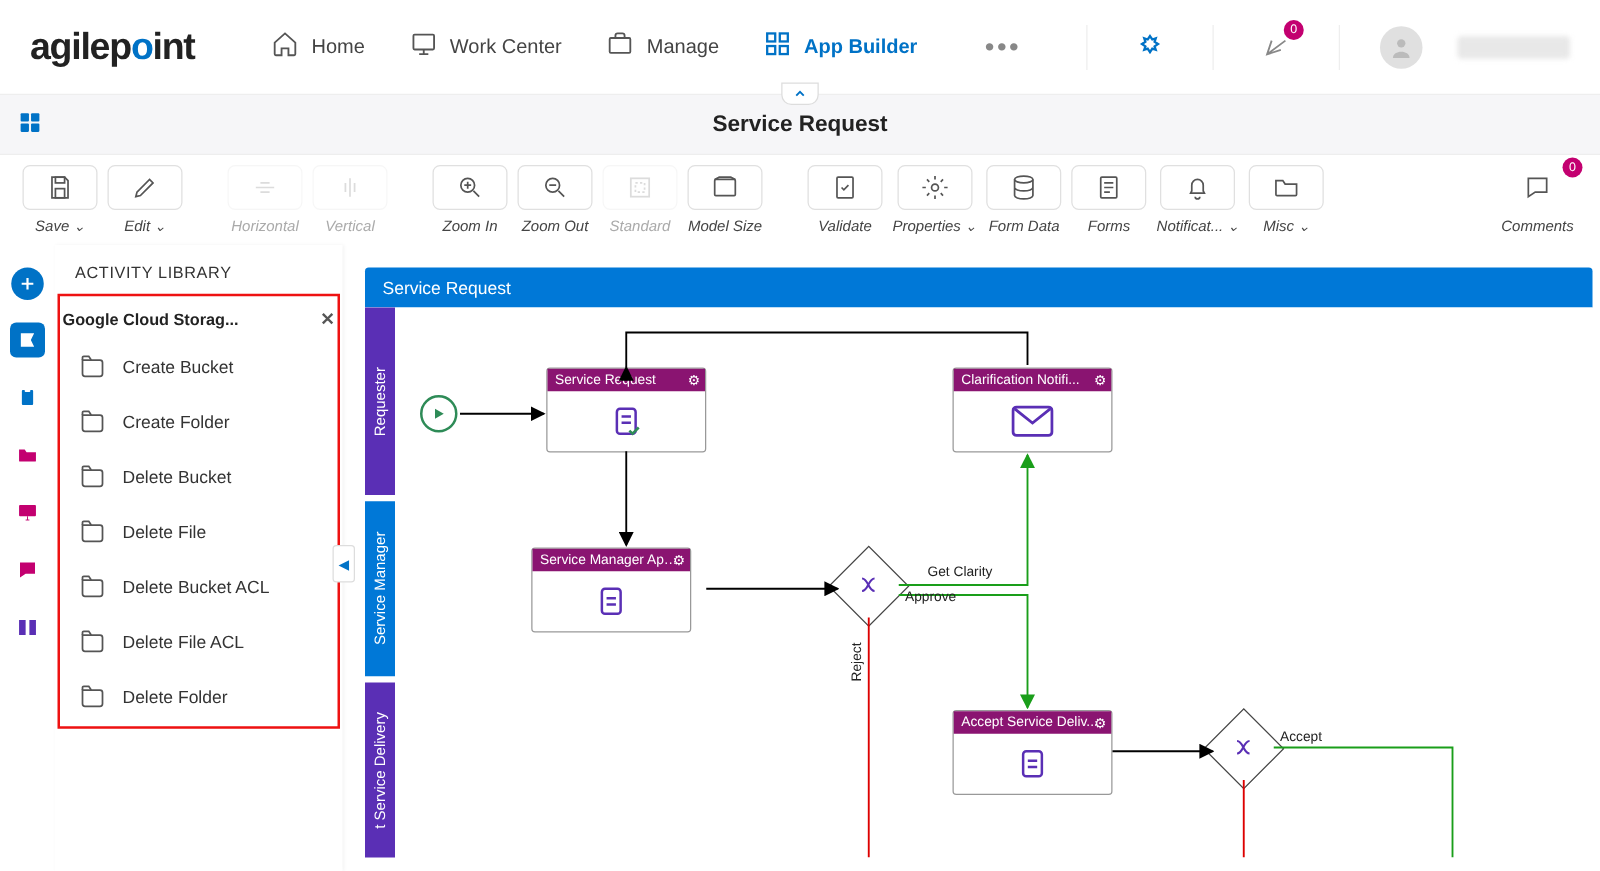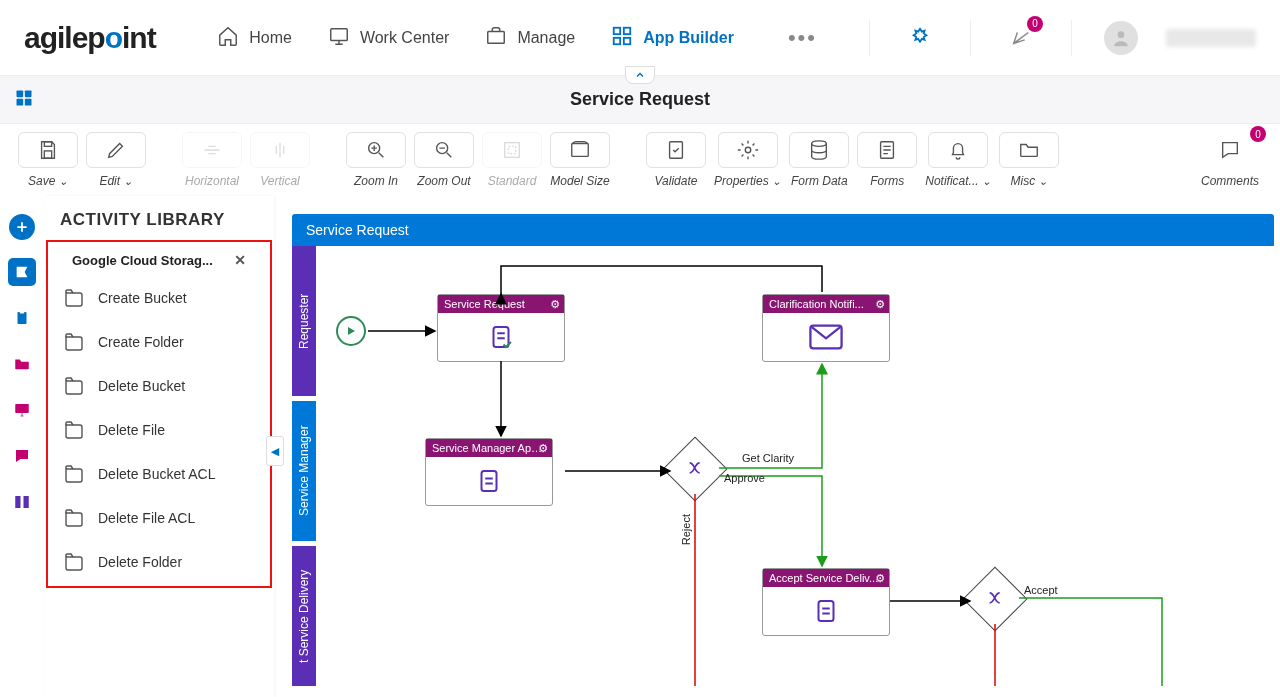--- a/index.html
+++ b/index.html
@@ -43,26 +43,26 @@
   .body { position: absolute; top: 196px; left: 0; right: 0; bottom: 0; display: flex; }
 
   
   .rail { width: 44px; background: #fff; display: flex; flex-direction: column; align-items: center; padding-top: 18px; gap: 18px; }
   .rail-item { width: 28px; height: 28px; border-radius: 5px; display:flex; align-items:center; justify-content:center; cursor:pointer; color:#c30070;}
   .rail-item.plus { background:#0072c6; color:#fff; border-radius:50%; width:26px; height:26px;}
   .rail-item.sel { background:#0072c6; color:#fff;}
 
   
   .panel { width: 230px; background: #fff; display: flex; flex-direction: column; box-shadow: 1px 0 3px rgba(0,0,0,.05); position:relative;}
-  .panel-header { font-size: 17px; font-weight: 700; letter-spacing: .5px; color: #333; padding: 14px 16px 10px; }
+  .panel-header { font-size: 13px; font-weight: 400; letter-spacing: .5px; color: #333; padding: 14px 16px 10px; }
   .panel-search { margin: 4px 10px 10px; position: relative; }
   .panel-search input { width: 100%; padding: 7px 8px 7px 30px; border: none; border-bottom:1px solid #eee; font-size: 14px; outline: none; color:#555;}
   .panel-search .sicon { position: absolute; left: 4px; top: 6px; color: #888; }
   .red-box { border: 2px solid #e11; margin: 0 2px 0 2px; padding:2px 0; }
-  .panel-group-title { display: flex; justify-content: space-between; align-items: center; padding: 8px 24px; font-weight: 600; font-size: 13px; color:#222;}
+  .panel-group-title { display: flex; justify-content: space-between; align-items: center; padding: 8px 2px; font-weight: 600; font-size: 13px; color:#222;}
   .panel-group-title .close { color: #555; cursor: pointer; font-size: 14px; }
   .activity-item { display: flex; align-items: center; gap: 12px; padding: 10px 14px; font-size: 14px; color: #333; cursor: grab; }
   .activity-item .aicon { width: 24px; height: 24px; flex-shrink:0; display:flex; align-items:center; justify-content:center;}
   .panel .collapse-handle { position:absolute; right:-10px; top:240px; width:18px; height:30px; background:#fff; border:1px solid #ddd; border-radius:3px; display:flex;align-items:center;justify-content:center; color:#0072c6; cursor:pointer; font-size:11px;}
 
   
   .canvas-area { flex:1; padding: 18px 6px 0 18px; overflow:hidden;}
   .canvas-header { background: #0078d7; color: #fff; padding: 8px 14px; font-size: 14px; border-radius: 3px 3px 0 0; }
   .canvas { position: relative; background: #fff; width: 100%; height: 440px; }
 

